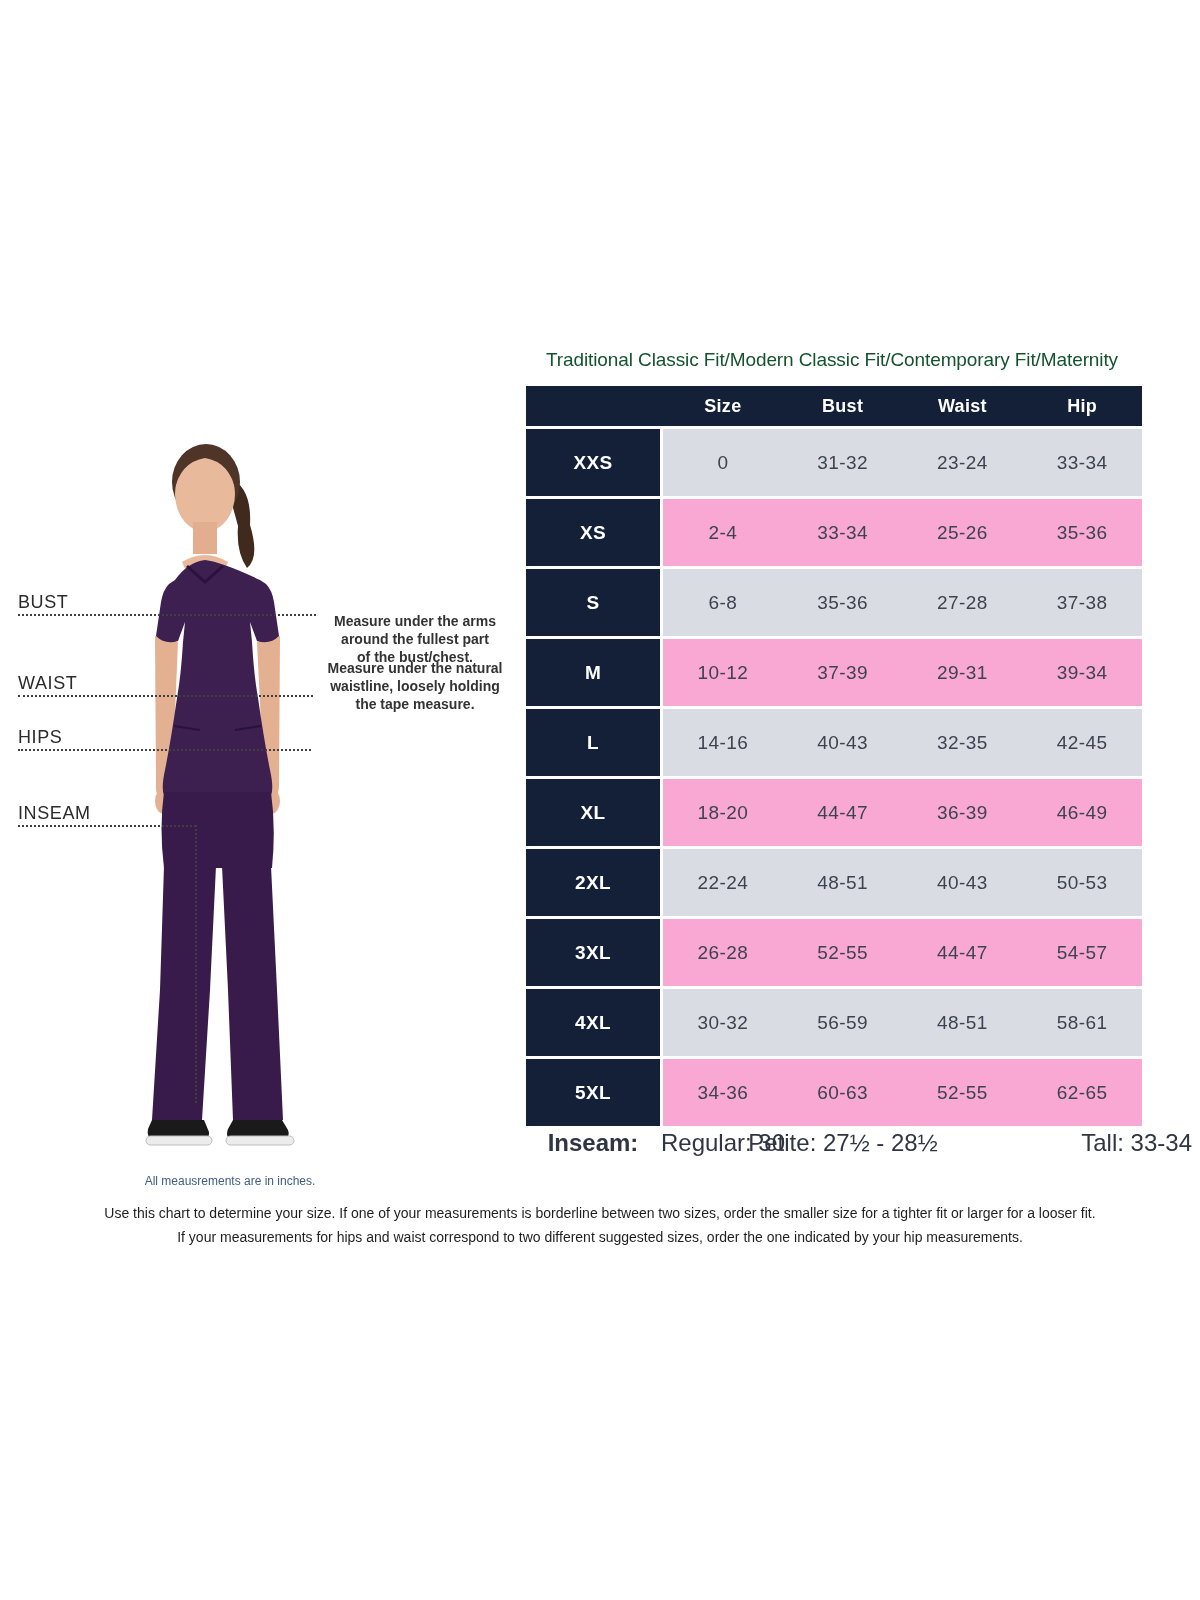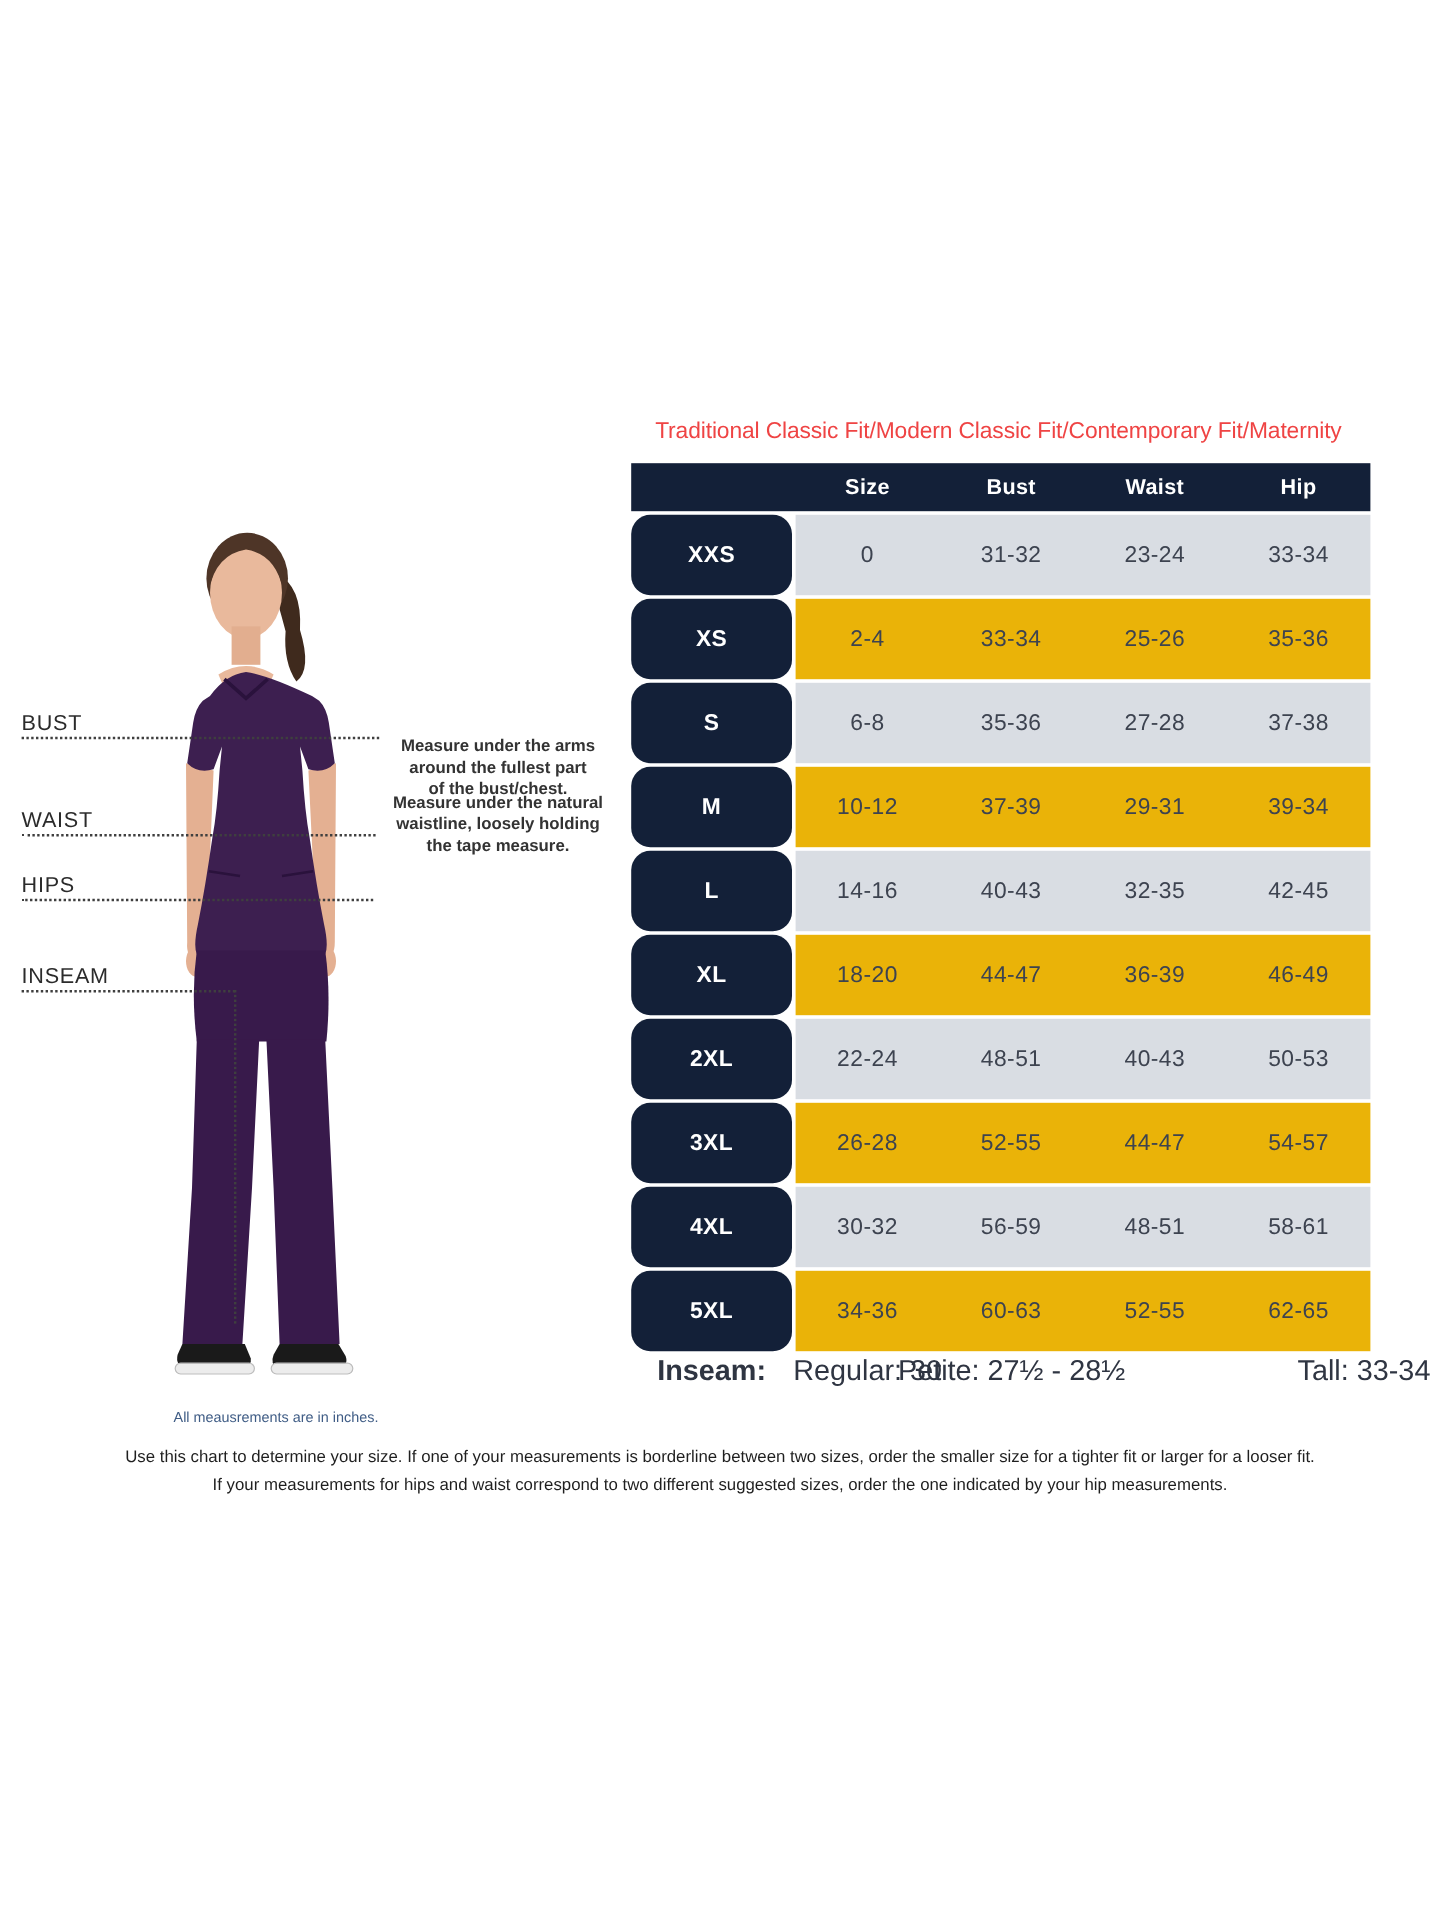--- a/index.html
+++ b/index.html
@@ -1,31 +1,31 @@
 <!DOCTYPE html>
 <html><head>
 <meta charset="utf-8">
 <style>
   * { margin:0; padding:0; box-sizing:border-box; }
   body { background:#fff; font-family:"Liberation Sans", sans-serif; }
   .canvas { position:relative; width:1200px; height:1600px; background:#ffffff; margin:0 auto; overflow:hidden; }
 
   
   .chart-title { position:absolute; left:516px; top:349px; width:632px; text-align:center;
-    font-size:19px; color:#ef4444; letter-spacing:-0.1px; }
+    font-size:19px; color:#14532d; letter-spacing:-0.1px; }
 
   
   .size-table { position:absolute; left:526px; top:386px; width:616px; }
   .thead { display:flex; height:40px; background:#132038; margin-bottom:3px; align-items:center; }
   .thead .corner { width:137px; }
   .thead .hc { flex:1; text-align:center; color:#ffffff; font-weight:700; font-size:18px; letter-spacing:0.3px; }
   .trow { display:flex; height:67px; margin-bottom:3px; }
   .lblc { width:134px; margin-right:3px; background:#132038; color:#ffffff; font-weight:700;
-    font-size:19px; display:flex; align-items:center; justify-content:center; letter-spacing:0.4px;border-radius:16px; }
-  .vals { flex:1; display:flex; background:#eab308; }
+    font-size:19px; display:flex; align-items:center; justify-content:center; letter-spacing:0.4px; }
+  .vals { flex:1; display:flex; background:#f9a8d4; }
   .tbody .trow:nth-child(odd) .vals { background:#d9dde3; }
   .vc { flex:1; display:flex; align-items:center; justify-content:center;
     font-size:19px; color:#3d4350; letter-spacing:0.4px; }
 
   
   .inseam-row { position:absolute; left:526px; top:1130px; width:616px; height:26px; }
   .inseam-row > div { position:absolute; top:0; height:26px; display:flex; align-items:center; justify-content:center;
     font-size:24px; color:#2f3542; white-space:nowrap; }
   .ins-label { left:0; width:134px; font-weight:700; color:#1c2431; }
   .ins-reg { left:137px; width:120px; }

